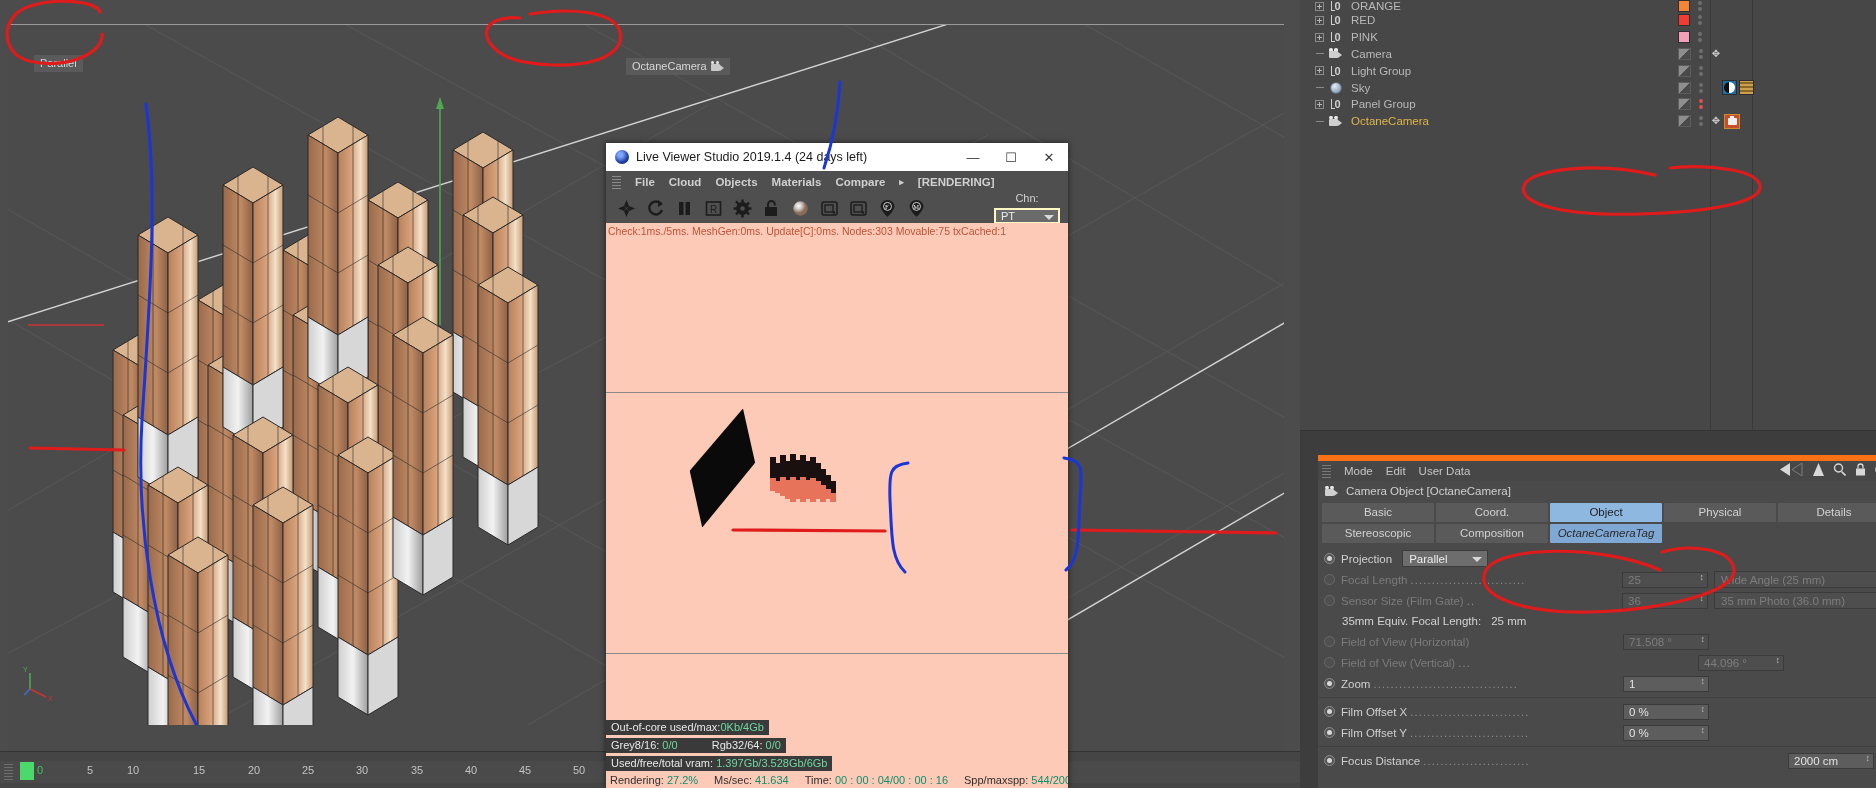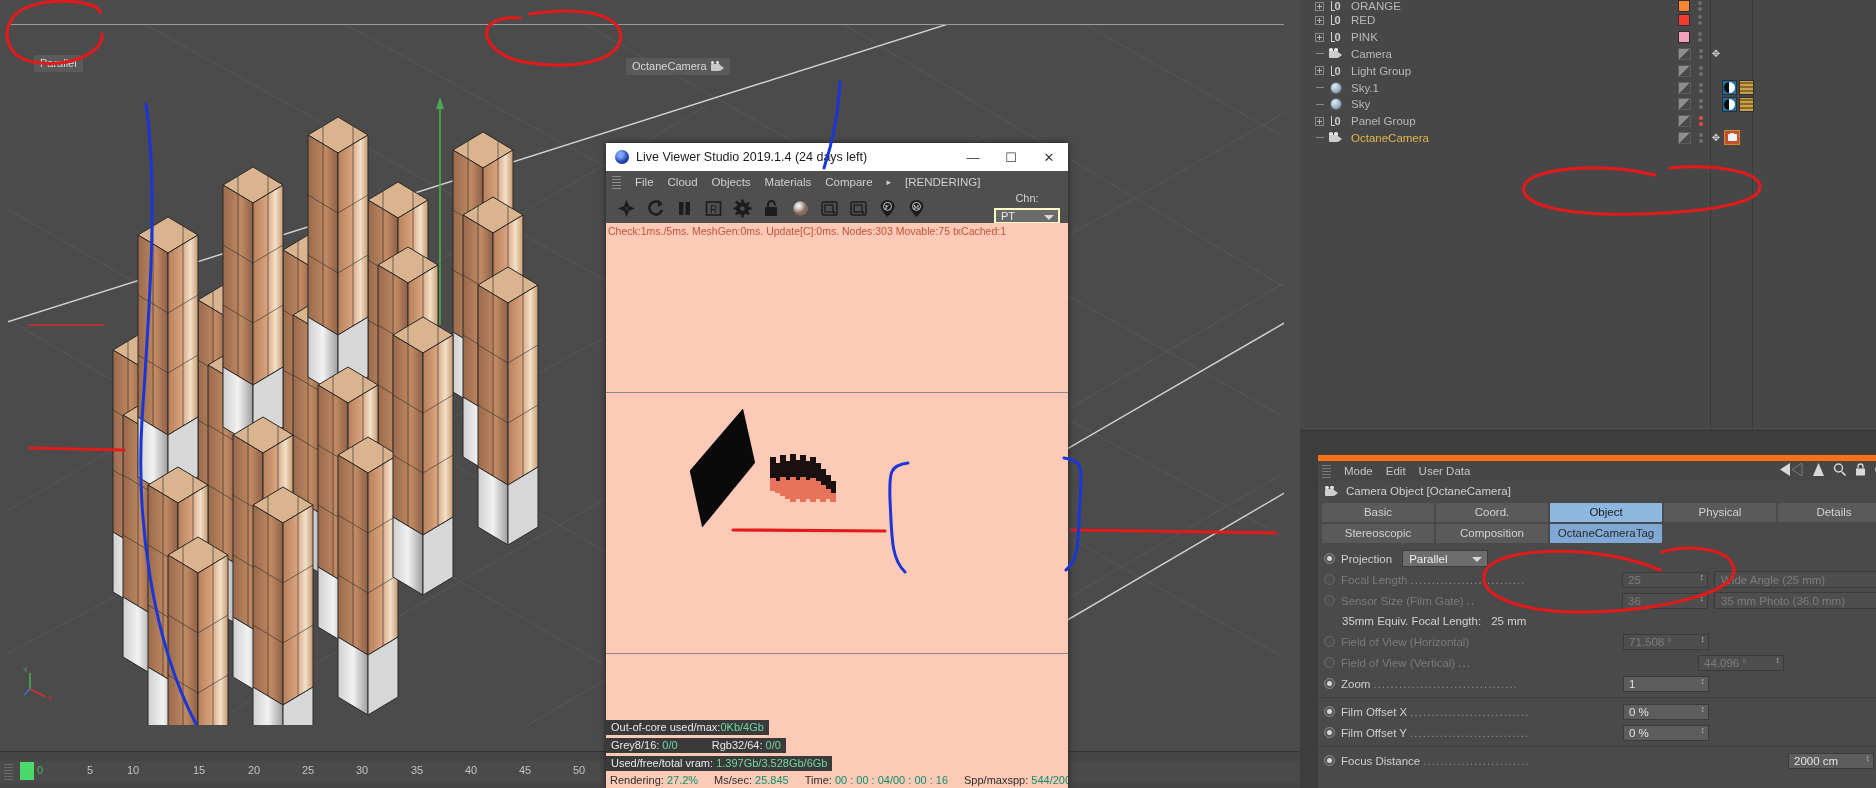--- a/index.html
+++ b/index.html
@@ -107,21 +107,21 @@
   #am-grip { width:9px;height:13px;
     background:repeating-linear-gradient(0deg,#7a7a7a 0 1px,transparent 1px 3px); }
   #am-icons { position:absolute; right:6px; top:2px; display:flex; align-items:center;
     gap:9px; color:#d6d6d6; }
   #am-title { height:20px; display:flex; align-items:center; gap:7px;
     padding-left:5px; font-size:11.5px; color:#cfcfcf; }
   .tabrow { display:flex; gap:2px; padding:0 4px; }
   .tab { flex:1; text-align:center; font-size:11.5px; color:#d2d2d2;
     background:#5a5a5a; padding:3px 0 4px 0; border-radius:1px; }
   .tab.active { background:#8fb8e0; color:#1d1d1d; }
-  .tab.octane { background:#7fa9d4; color:#2a2a2a; }
+  .tab.octane { background:#7fa9d4; color:#2a2a2a;font-style:italic; }
   #am-props { margin-top:5px; }
   .sectionhdr { font-size:11.5px; color:#dcdcdc; padding:2px 0 3px 7px;
     background:#4f4f4f; }
   .prow { display:flex; align-items:center; height:21px; padding-left:6px;
     font-size:11.5px; color:#cfcfcf; }
   .prow.dim { color:#7b7b7b; }
   .radio { width:11px;height:11px;border-radius:50%;border:1px solid #8d8d8d;
     background:#555; margin-right:6px; position:relative; flex:0 0 auto; }
   .radio.on:after{content:'';position:absolute;left:2px;top:2px;width:5px;height:5px;
     border-radius:50%;background:#d8d8d8;}
@@ -157,21 +157,21 @@
     box-shadow:0 0 6px rgba(0,0,0,.6); }
   #lv-title { height:28px; background:#ffffff; display:flex; align-items:center;
     padding-left:9px; font-size:12.5px; color:#1b1b1b; }
   #lv-logo { width:14px;height:14px;border-radius:50%;
     background:radial-gradient(circle at 38% 34%, #7ea6ff 0 18%, #1f3fa8 60%, #0d1d52);
     margin-right:7px; }
   #lv-wbtns { margin-left:auto; display:flex; align-items:center; }
   .wbtn { width:38px;height:28px;display:flex;align-items:center;justify-content:center;
     color:#3a3a3a; font-size:13px; }
   #lv-menubar { height:22px; background:#4f4f4f; display:flex; align-items:center;
-    gap:14px; padding-left:6px; font-size:11.5px; color:#d0d0d0; }
+    gap:14px; padding-left:6px; font-size:11.5px; color:#d0d0d0;font-weight:bold; }
   #lv-grip { width:9px;height:13px;
     background:repeating-linear-gradient(0deg,#8a8a8a 0 1px,transparent 1px 3px); }
   #lv-toolbar { height:30px; background:#4f4f4f; display:flex; align-items:center;
     gap:3px; padding-left:7px; }
   .tbtn { width:26px;height:24px;display:flex;align-items:center;justify-content:center;
     color:#1c1c1c; }
   #chn { margin-left:auto; display:flex; align-items:center; gap:4px;
     padding-right:8px; font-size:11px; color:#d2d2d2;flex-direction:column; }
   #chn-combo { width:66px;height:16px;background:#6a6a6a;border:2px solid #fef9c3;
     font-size:11px;color:#ededed;display:flex;padding-left:5px;
@@ -429,41 +429,20 @@
           <span class="om-cols">
             <span class="halfbox"></span>
             <span class="sep"></span>
             <span class="dots2">
                 <span></span>
                 <span></span>
               </span>
           </span>
         </div>
 
-        <div class="om-row">
-          <span class="om-tree">
-              <span class="dash"></span>
-            </span>
-          <span class="om-icon">
-              <span class="skyicon"></span>
-            </span>
-          <span class="om-name">Sky.1</span>
-          <span class="om-cols">
-            <span class="halfbox"></span>
-            <span class="sep"></span>
-            <span class="dots2">
-                <span></span>
-                <span></span>
-              </span>
-            <span style="width:14px"></span>
-            <span class="tagA"></span>
-            <span style="width:2px"></span>
-            <span class="tagB"></span>
-          </span>
-        </div>
 
         <div class="om-row">
           <span class="om-tree">
               <span class="dash"></span>
             </span>
           <span class="om-icon">
               <span class="skyicon"></span>
             </span>
           <span class="om-name">Sky</span>
           <span class="om-cols">
@@ -898,21 +877,21 @@
           <span>Used/free/total vram: </span><span class="g">1.397Gb/3.528Gb/6Gb</span>
         </div>
       </div>
 
       <div id="lv-bottombar">
         <span>
           <span>Rendering:</span>
           <span class="v">27.2%</span></span>
         <span>
           <span>Ms/sec:</span>
-          <span class="v">25.845</span></span>
+          <span class="v">41.634</span></span>
         <span>
           <span>Time:</span>
           <span class="v">00 : 00 : 04/00 : 00 : 16</span></span>
         <span>
           <span>Spp/maxspp:</span>
           <span class="v">544/2000</span></span>
 
       </div>
     </div>
   </div>

